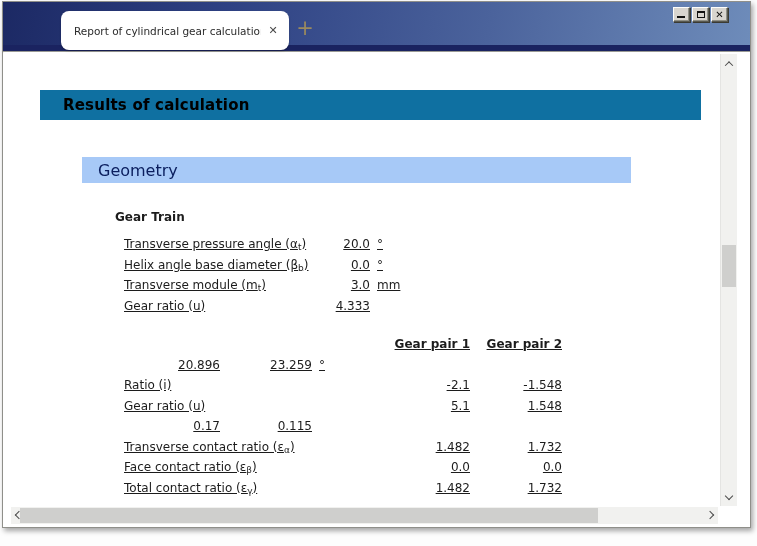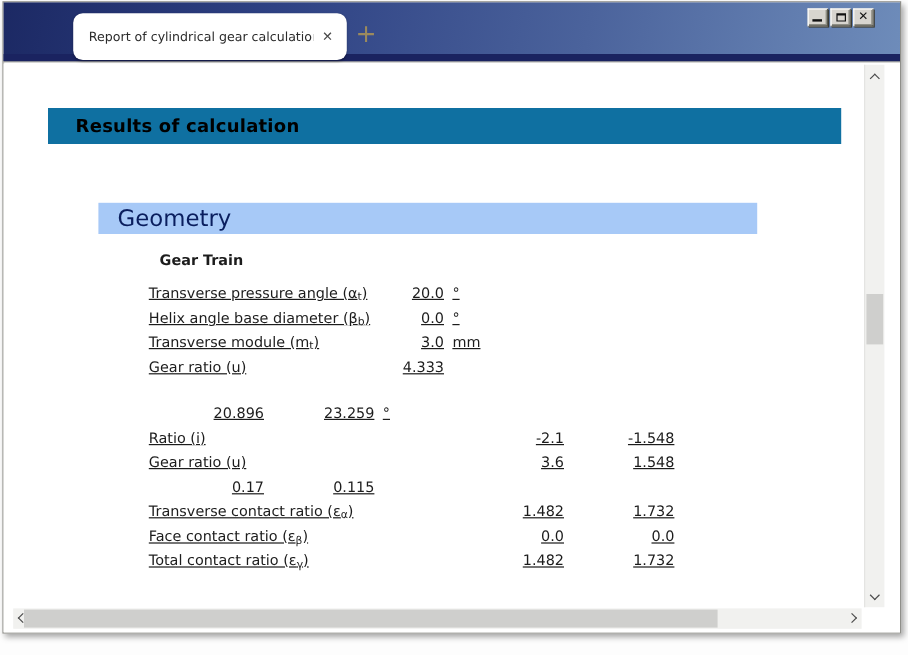--- a/index.html
+++ b/index.html
@@ -53,26 +53,26 @@
 
   
   .doc { position:absolute; left:0; top:51px; right:0; bottom:0; background:#fff; color:#1c1c1c; }
 
   .banner-main {
     position:absolute; left:37px; top:37px; width:661px; height:30px;
     background:#0f70a1; color:#000000; font-size:15px; font-weight:bold;
     display:flex; align-items:center; padding-left:23px; letter-spacing:0.2px;
   }
   .banner-section {
-    position:absolute; left:79px; top:116px; width:549px; height:26px;
-    background:#a7c9f7; color:#0a1e5e; font-size:19px; font-weight:500;
+    position:absolute; left:79px; top:104px; width:549px; height:26px;
+    background:#a7c9f7; color:#0a1e5e; font-size:16px; font-weight:500;
     display:flex; align-items:center; padding-left:16px;
   }
   .subheading {
-    position:absolute; left:130px; top:157px; font-size:12px; font-weight:bold;
+    position:absolute; left:112px; top:157px; font-size:12px; font-weight:bold;
   }
 
   .tbl { position:absolute; font-size:12px; line-height:20.5px; white-space:nowrap; }
   .tbl-train { left:121px; top:181px; }
   .tbl-pairs { left:121px; top:281px; }
   .row { display:flex;text-decoration:underline; }
   .c-label1 { width:200px; }
   .c-val1   { width:46px; text-align:right; }
   .c-label2 { width:250px; }
   .c-v1     { width:96px; text-align:right; }
@@ -163,34 +163,39 @@
         <span class="c-unit">mm</span>
       </div>
       <div class="row">
         <span class="c-label1">Gear ratio (u)</span>
         <span class="c-val1">4.333</span>
         <span class="c-unit"></span>
       </div>
     </div>
 
     <div class="tbl tbl-pairs">
+      <div class="row hdr">
+        <span class="c-label2"></span>
+        <span class="c-v1">Gear pair 1</span>
+        <span class="c-v2">Gear pair 2</span>
+      </div>
       <div class="row">
         <span class="c-v1">20.896</span>
         <span class="c-v2">23.259</span>
         <span class="c-unit">°</span>
       </div>
       <div class="row">
         <span class="c-label2">Ratio (i)</span>
         <span class="c-v1">-2.1</span>
         <span class="c-v2">-1.548</span>
         <span class="c-unit"></span>
       </div>
       <div class="row">
         <span class="c-label2">Gear ratio (u)</span>
-        <span class="c-v1">3.6</span>
+        <span class="c-v1">5.1</span>
         <span class="c-v2">1.548</span>
         <span class="c-unit"></span>
       </div>
       <div class="row">
         <span class="c-v1">0.17</span>
         <span class="c-v2">0.115</span>
         <span class="c-unit"></span>
       </div>
       <div class="row">
         <span class="c-label2">Transverse contact ratio (ε<sub>α</sub>)</span>

